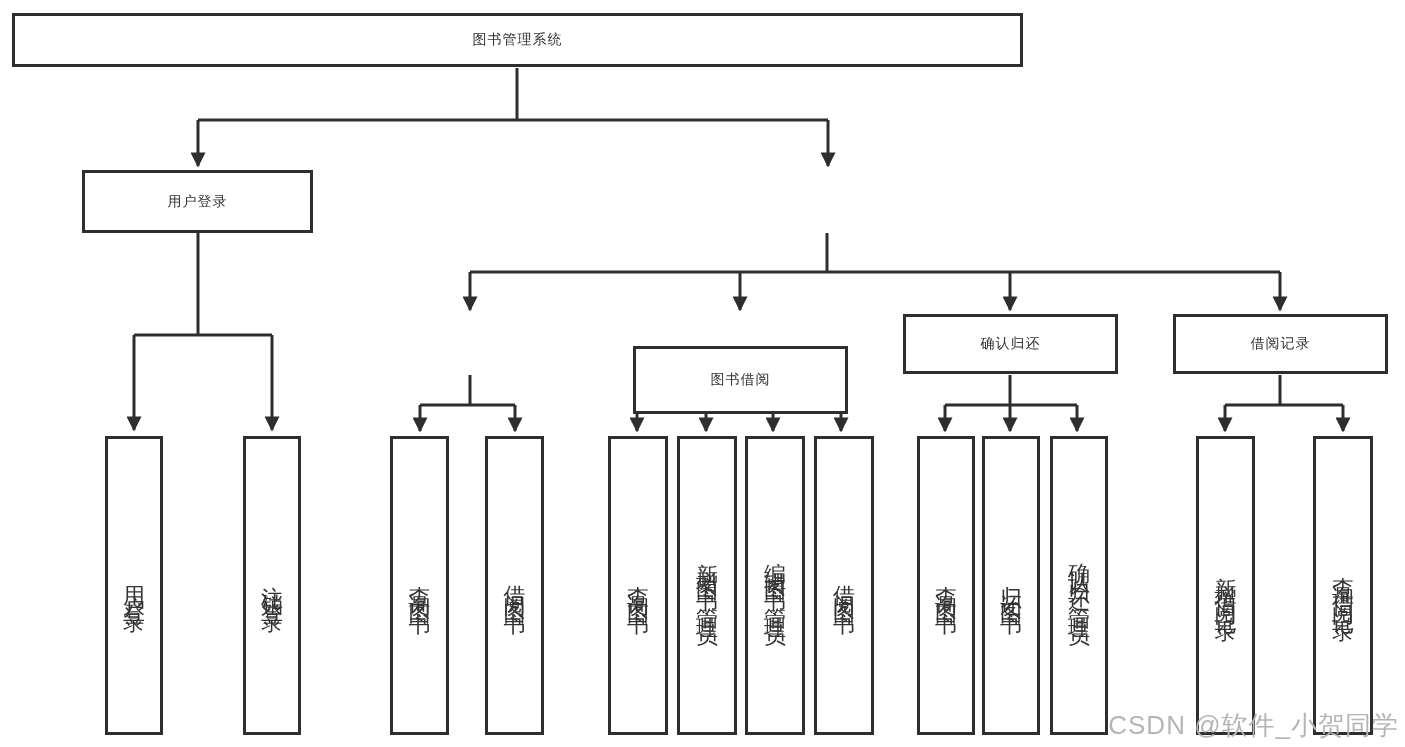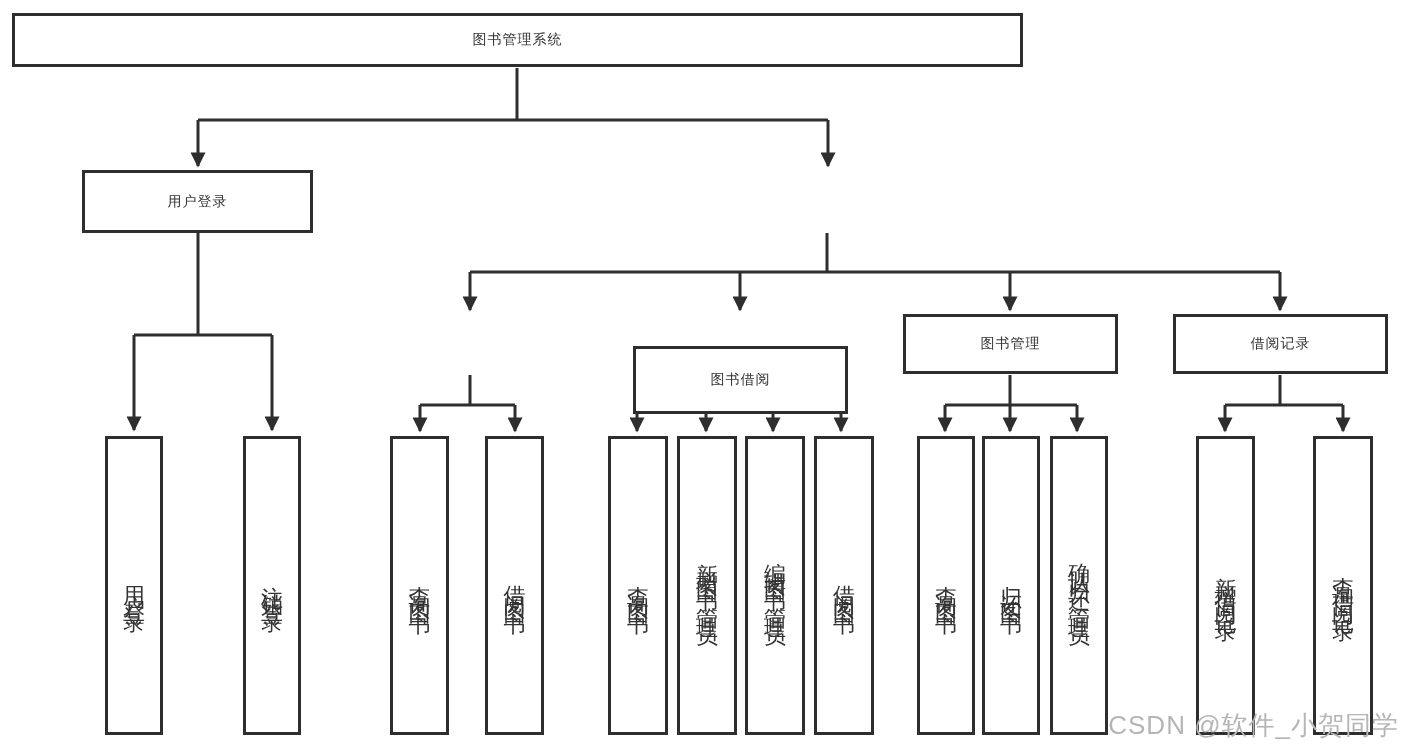--- a/index.html
+++ b/index.html
@@ -104,21 +104,21 @@
       <path d="M1225 405 V431" marker-end="url(#ah)"></path>
       <path d="M1343 405 V431" marker-end="url(#ah)"></path>
     </g>
   </svg>
 
   <div class="node h" style="left:12px; top:13px; width:1011px; height:54px;">图书管理系统</div>
 
   <div class="node h" style="left:82px; top:170px; width:231px; height:63px;">用户登录</div>
 
   <div class="node h" style="left:633px; top:314px; width:215px; height:68px;margin-top:32px;">图书借阅</div>
-  <div class="node h" style="left:903px; top:314px; width:215px; height:60px;">图书管理</div>
+  <div class="node h" style="left:903px; top:314px; width:215px; height:60px;">确认归还</div>
   <div class="node h" style="left:1173px; top:314px; width:215px; height:60px;">借阅记录</div>
 
   <div class="node v" style="left:105px; top:436px; width:58px; height:299px;">
     <span class="vtext">用户登录</span>
   </div>
   <div class="node v" style="left:243px; top:436px; width:58px; height:299px;">
     <span class="vtext">注销登录</span>
   </div>
 
   <div class="node v" style="left:390px; top:436px; width:59px; height:299px;">

